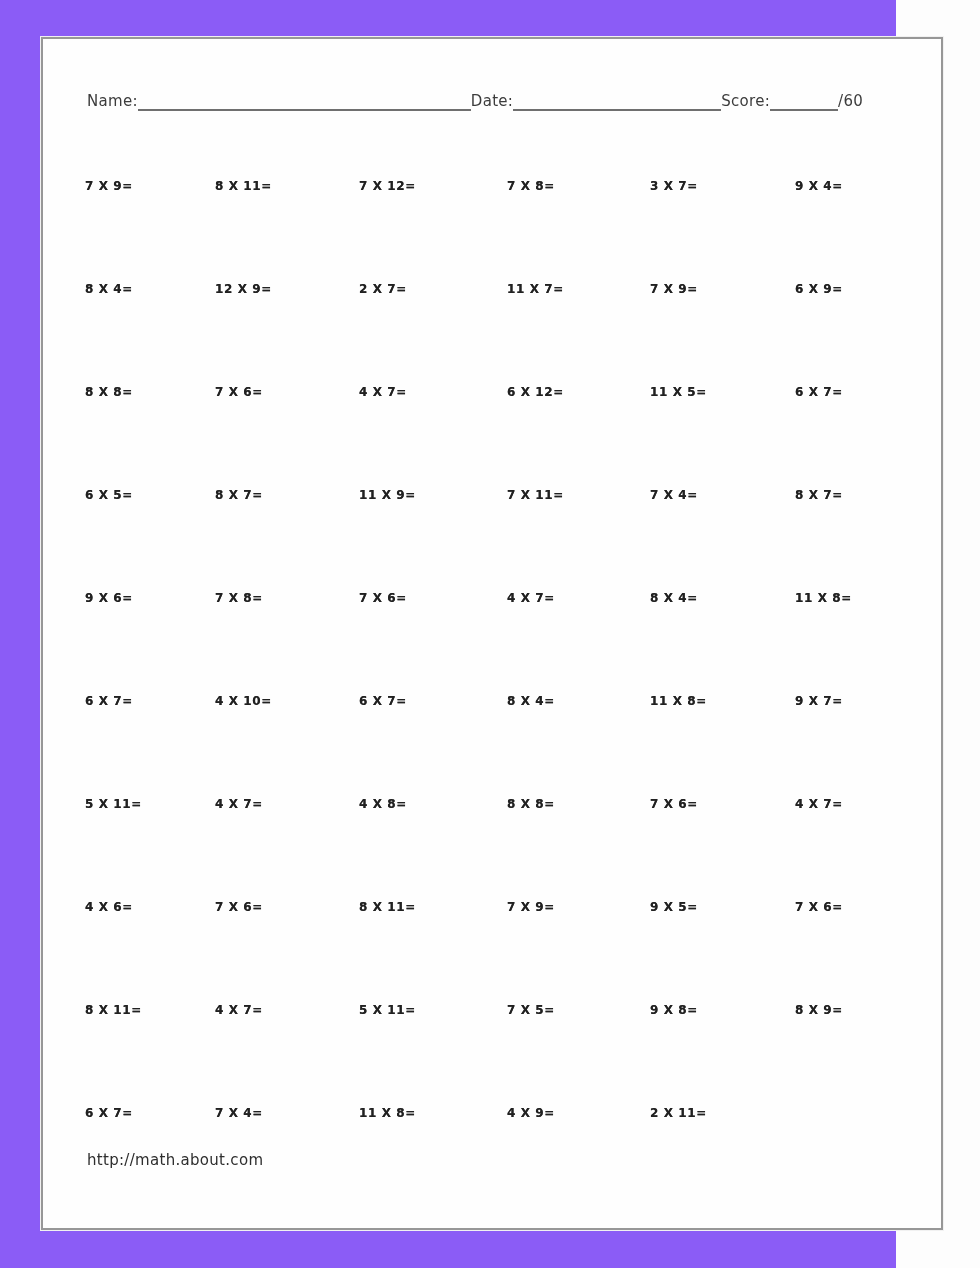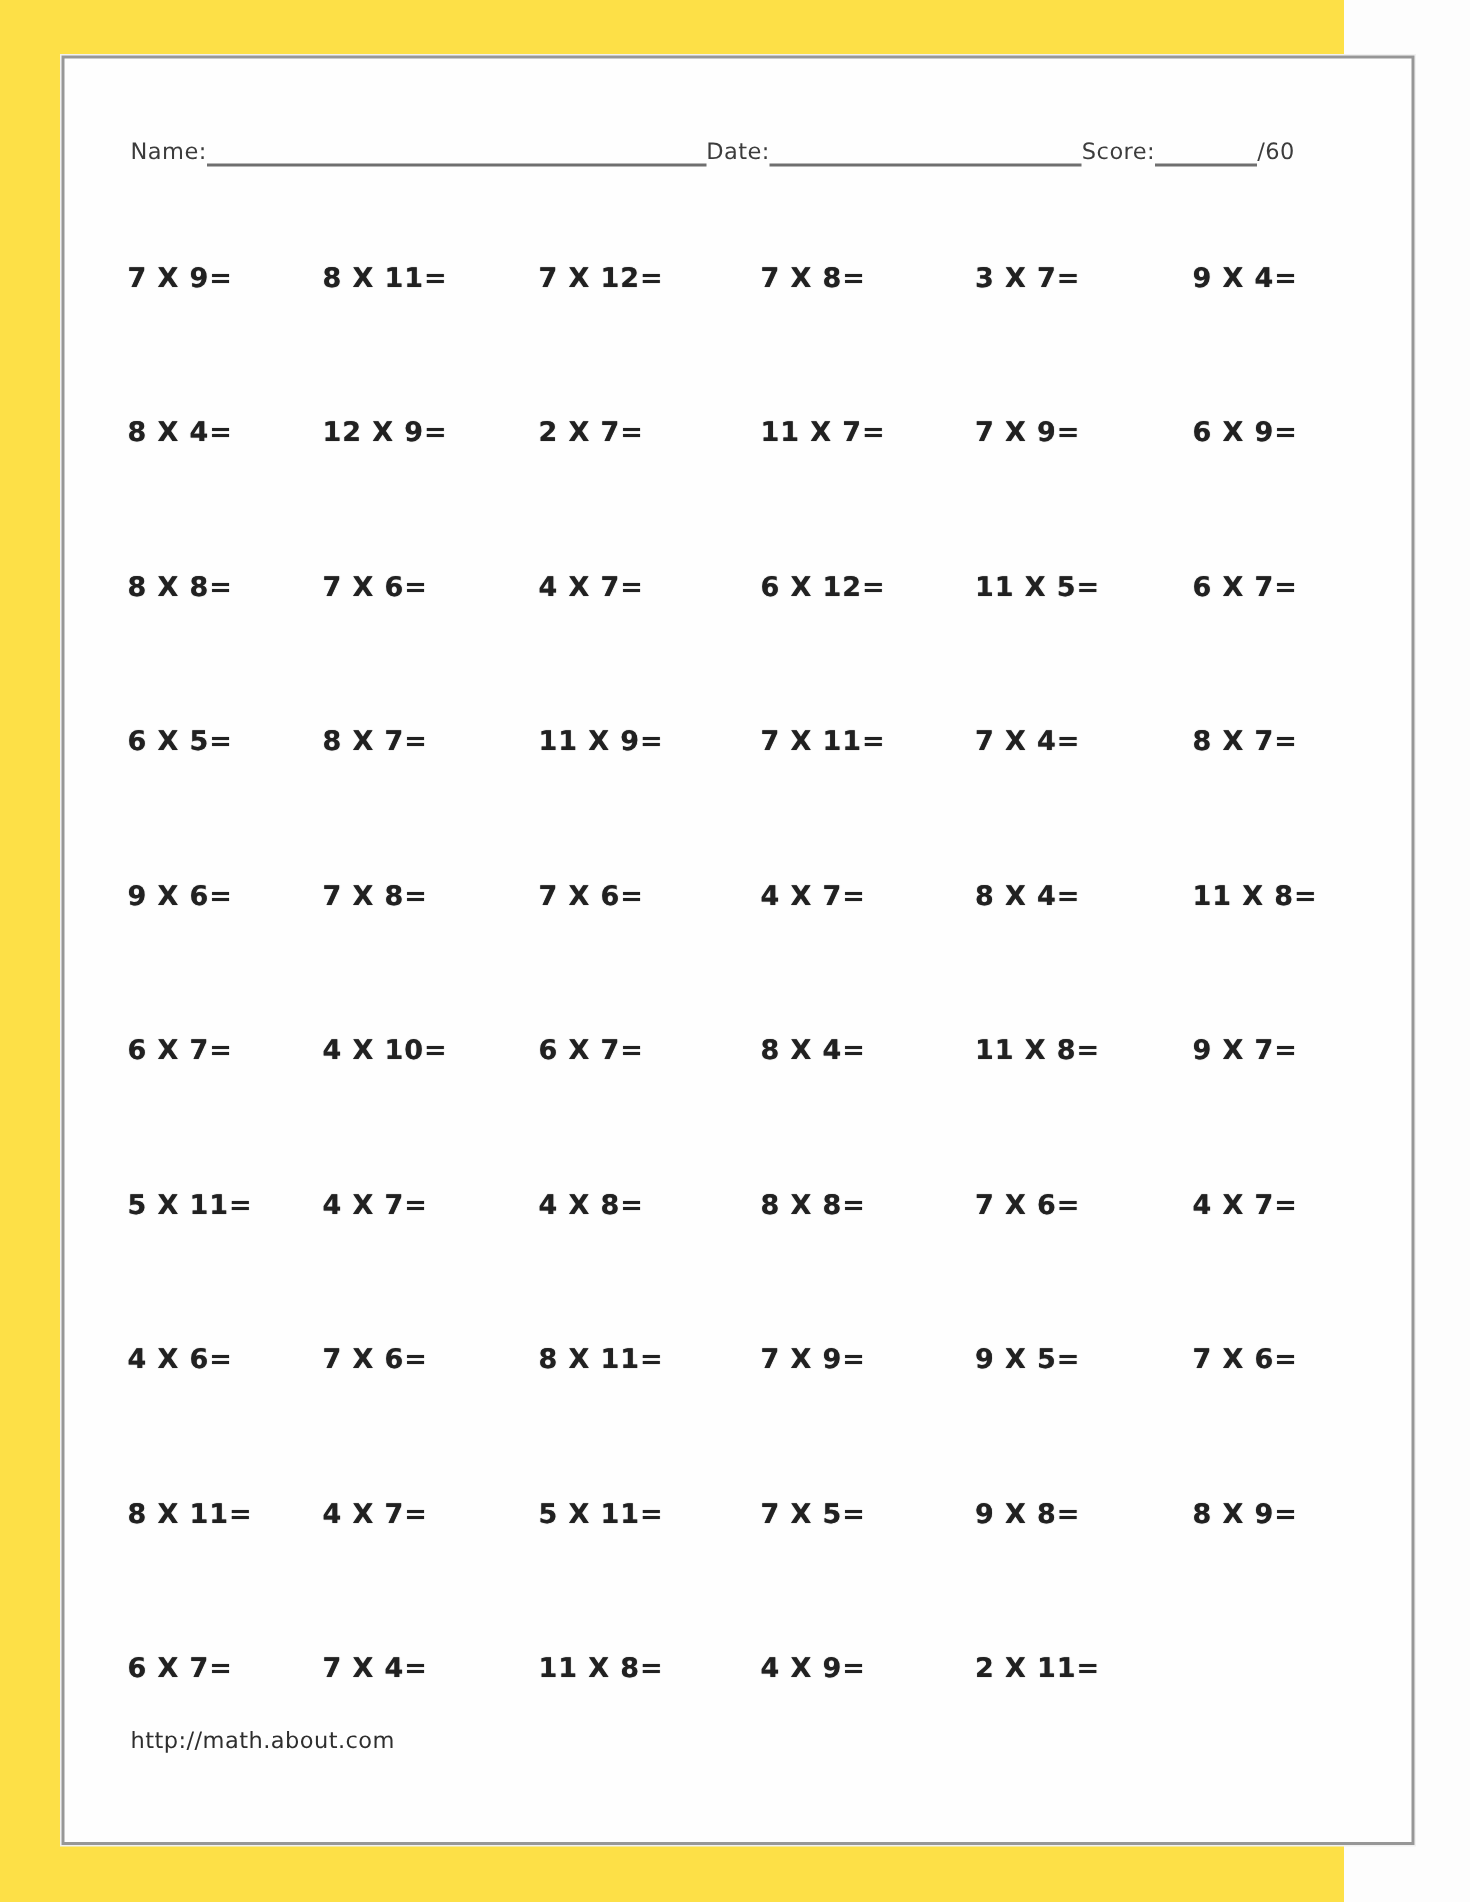--- a/index.html
+++ b/index.html
@@ -2,21 +2,21 @@
 <html><head>
 <meta charset="utf-8">
 <style>
   * { margin: 0; padding: 0; box-sizing: border-box; }
   html, body {
     width: 980px; height: 1268px;
     background: #fdfdfd;
     font-family: "DejaVu Sans", "Liberation Sans", sans-serif;
     overflow: hidden;
   }
-  .canvas { position: relative; width: 896px; height: 1268px; background: #fde047; }
+  .canvas { position: relative; width: 896px; height: 1268px; background: #8b5cf6; }
   .page {
     position: absolute;
     left: 41px; top: 37px;
     width: 902px; height: 1193px;
     background: #fefefe;
     border: 2px solid #979797;
     box-shadow: 0 0 0 1px #f1f1f1;
   }
   .header-row {
     position: absolute;
@@ -41,21 +41,21 @@
     left: 0; top: 95px;
     width: 902px;
     padding-left: 42px;
     display: grid;
     grid-template-columns: 130px 144px 148px 143px 145px 1fr;
     grid-auto-rows: 103px;
   }
   .cell {
     display: flex;
     align-items: center;
-    font-size: 18px;
+    font-size: 12px;
     font-weight: bold;
     color: #212121;
     letter-spacing: 0.6px;
     white-space: nowrap;
     text-shadow: 0 0 0.6px #555;
   }
   .footer {
     position: absolute;
     left: 44px; top: 1112px;
     font-size: 15px;

